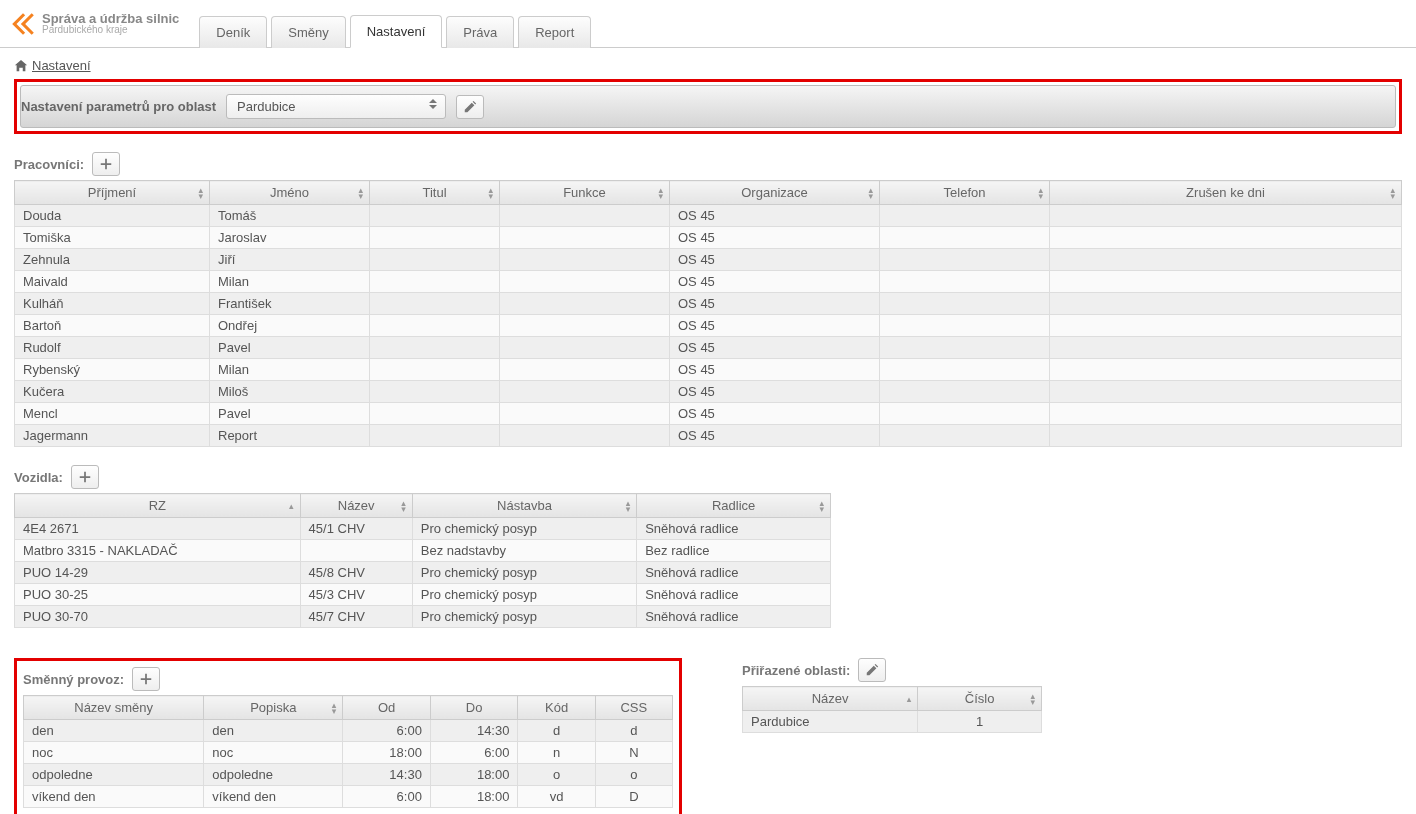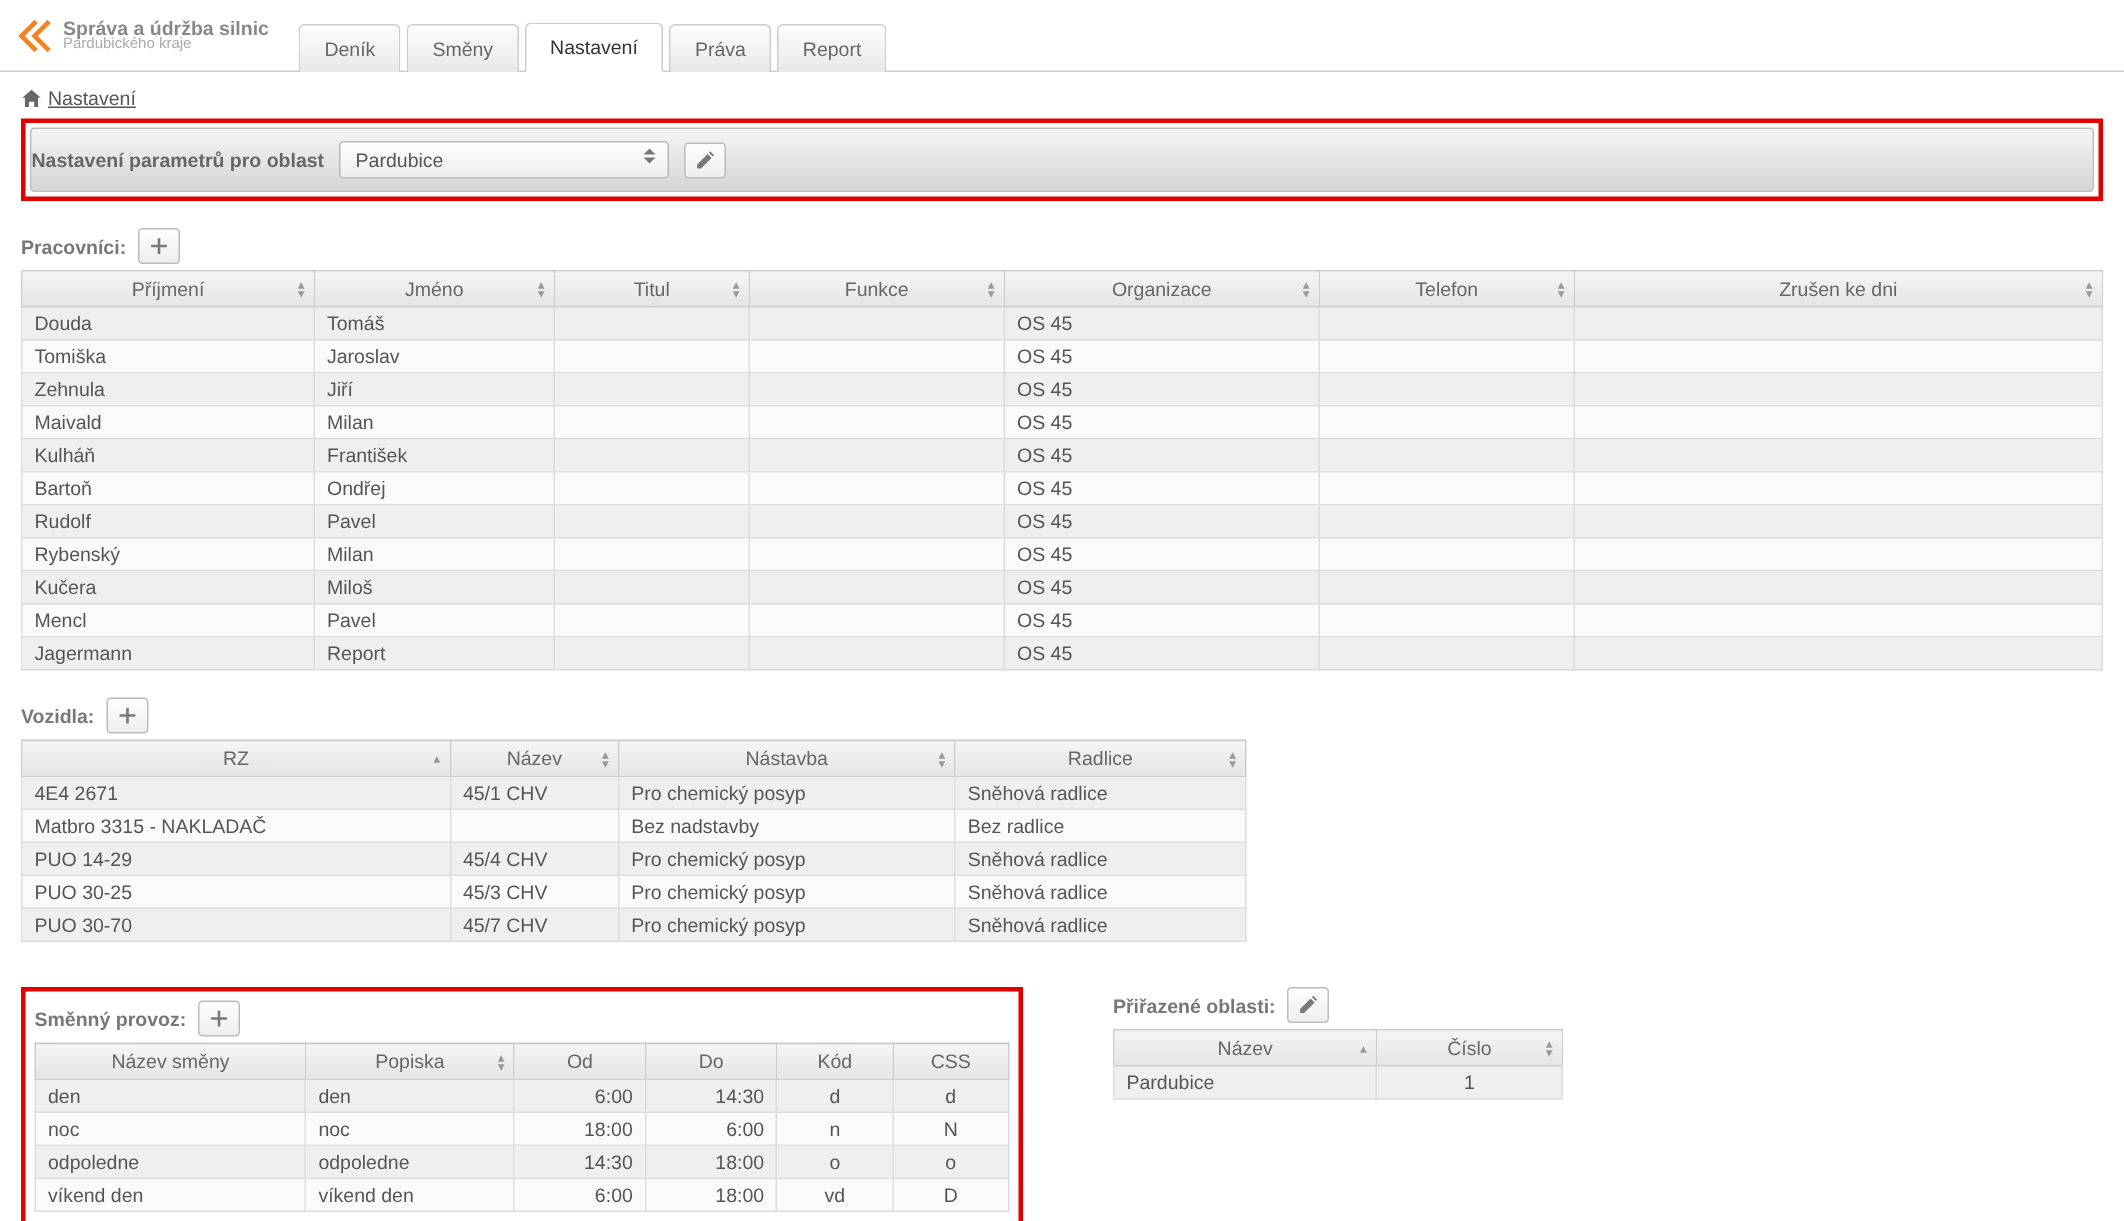--- a/index.html
+++ b/index.html
@@ -250,21 +250,21 @@
             <td>Sněhová radlice</td>
           </tr>
           <tr>
             <td>Matbro 3315 - NAKLADAČ</td>
             <td></td>
             <td>Bez nadstavby</td>
             <td>Bez radlice</td>
           </tr>
           <tr>
             <td>PUO 14-29</td>
-            <td>45/4 CHV</td>
+            <td>45/8 CHV</td>
             <td>Pro chemický posyp</td>
             <td>Sněhová radlice</td>
           </tr>
           <tr>
             <td>PUO 30-25</td>
             <td>45/3 CHV</td>
             <td>Pro chemický posyp</td>
             <td>Sněhová radlice</td>
           </tr>
           <tr>

